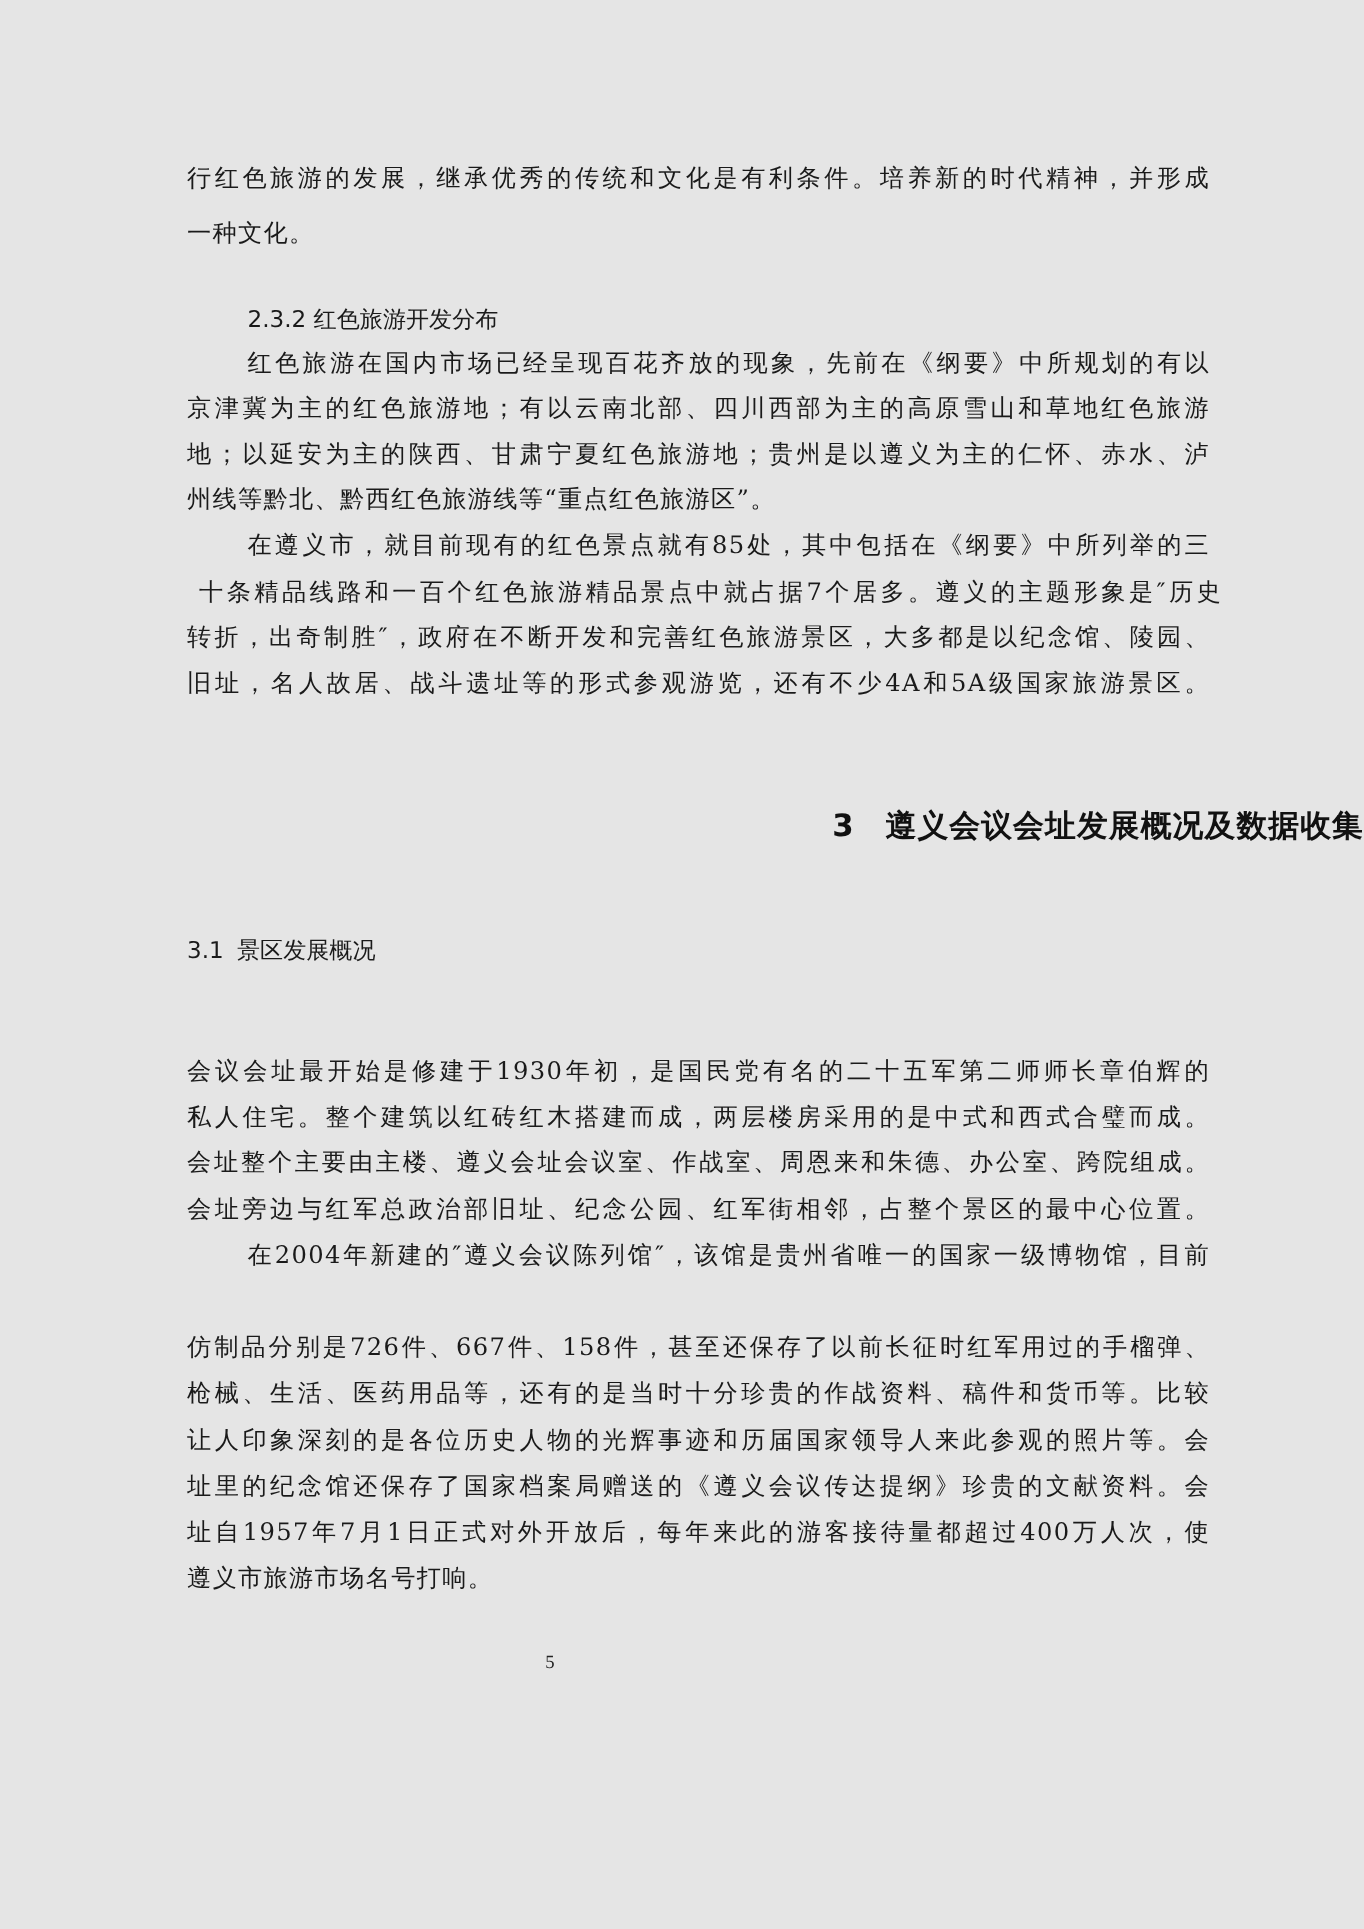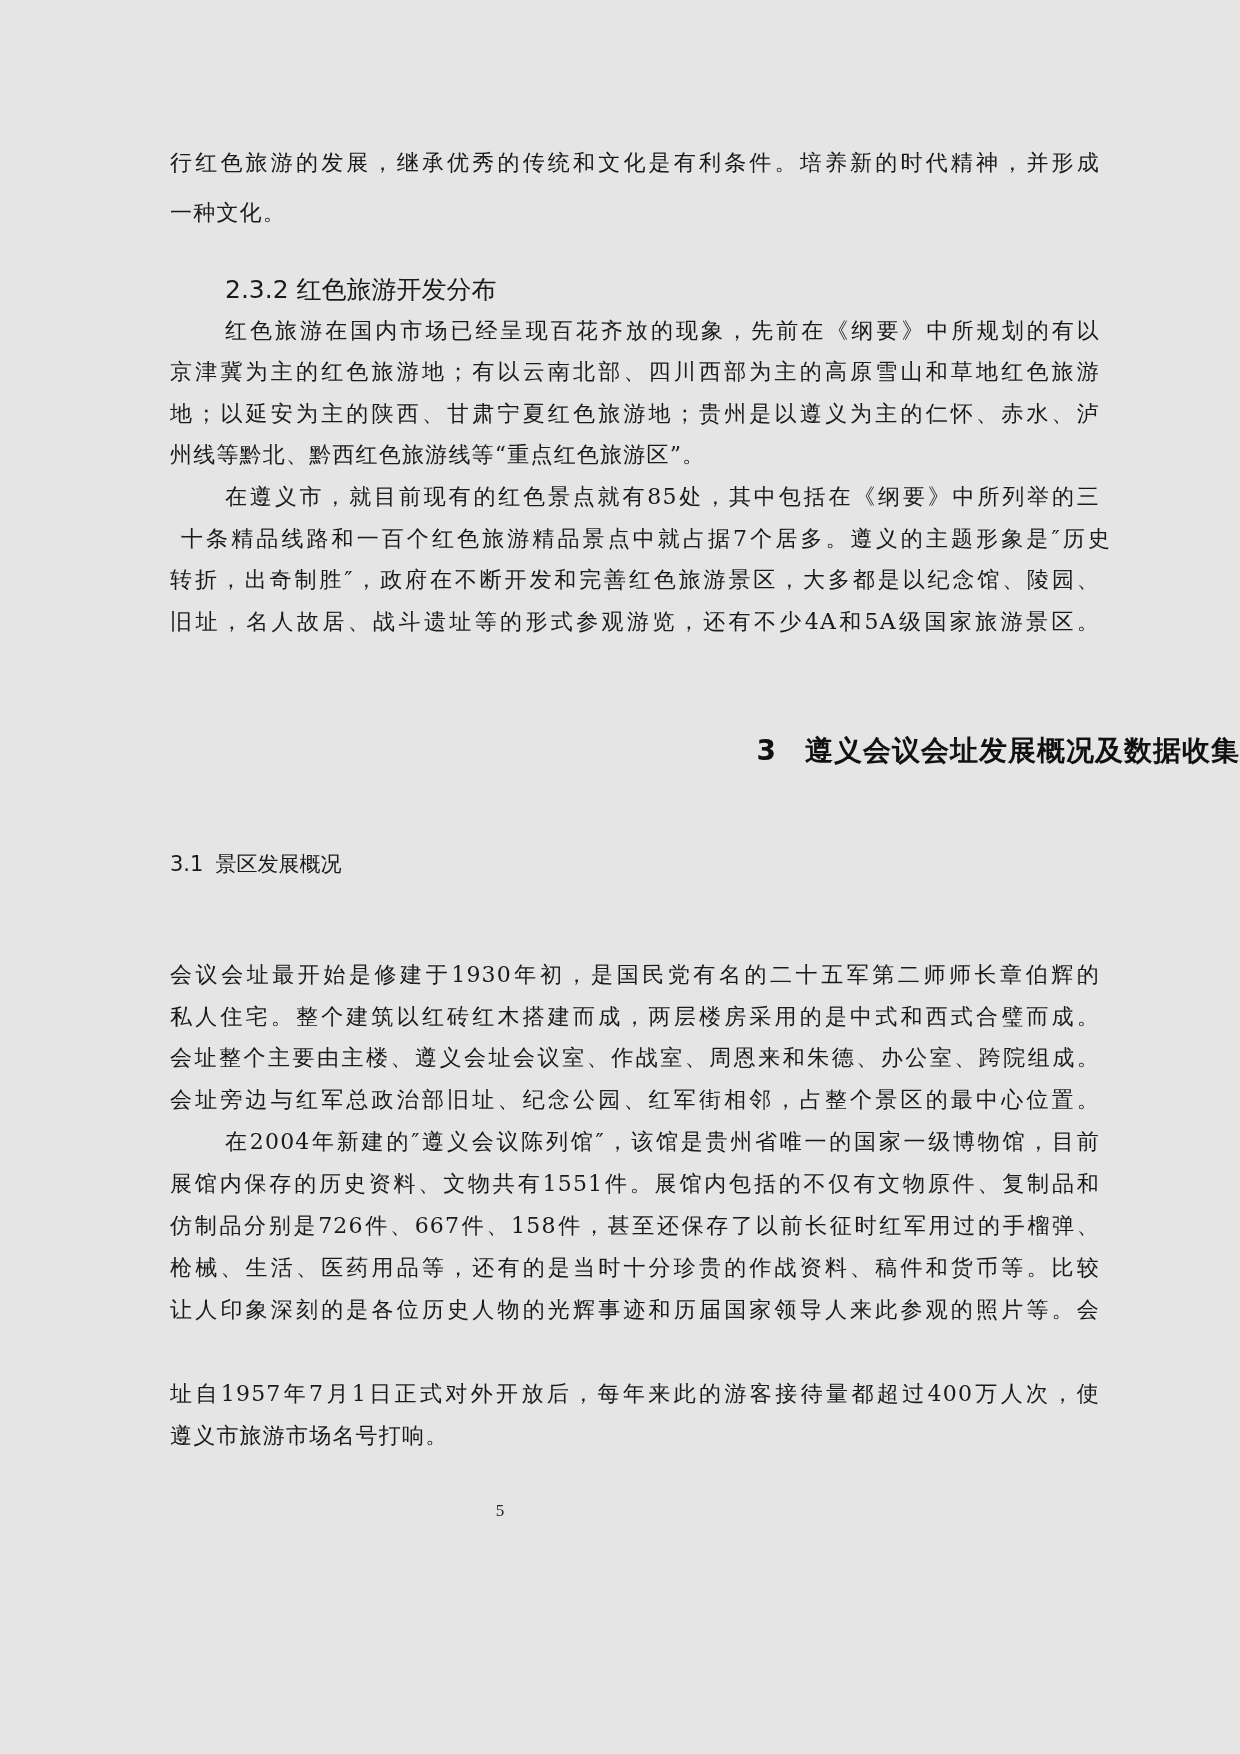--- a/index.html
+++ b/index.html
@@ -9,21 +9,21 @@
     position: absolute; left: 170px; width: 930px;
     font-family: "DejaVu Serif", "Liberation Serif", serif;
     font-size: 22px; line-height: 30px; white-space: nowrap;
     letter-spacing: 1.2px; color: #1a1a1a;
   }
   .ln.indent { left: 225px; width: 875px; }
   .ln.justify { text-align: justify; text-align-last: justify; }
   .h-sub {
     position: absolute; left: 225px;
     font-family: "DejaVu Sans", "Liberation Sans", sans-serif;
-    font-size: 25px; line-height: 30px; color: #1a1a1a; white-space: nowrap;
+    font-size: 21px; line-height: 30px; color: #1a1a1a; white-space: nowrap;
   }
   .h-chapter {
     position: absolute; left: 0; width: 1240px; text-align: right;
     font-family: "DejaVu Sans", "Liberation Sans", sans-serif;
     font-weight: bold; font-size: 28px; line-height: 40px; color: #111111;
     letter-spacing: 1px;
   }
   .h-chapter .num { margin-right: 28px; }
   .h-section {
     position: absolute; left: 170px;
@@ -64,22 +64,22 @@
   <div class="h-section" style="top:847px;">
     <span class="num">3.1</span><span>景区发展概况</span>
   </div>
 
   <div class="ln justify" style="top:960px;">会议会址最开始是修建于1930年初，是国民党有名的二十五军第二师师长章伯辉的</div>
   <div class="ln justify" style="top:1002px;">私人住宅。整个建筑以红砖红木搭建而成，两层楼房采用的是中式和西式合璧而成。</div>
   <div class="ln justify" style="top:1043px;">会址整个主要由主楼、遵义会址会议室、作战室、周恩来和朱德、办公室、跨院组成。</div>
   <div class="ln justify" style="top:1085px;">会址旁边与红军总政治部旧址、纪念公园、红军街相邻，占整个景区的最中心位置。</div>
 
   <div class="ln indent justify" style="top:1127px;">在2004年新建的″遵义会议陈列馆″，该馆是贵州省唯一的国家一级博物馆，目前</div>
-  <div class="ln justify" style="top:1169px;">展馆内保存的历史资料、文物共有1551件。展馆内包括的不仅有文物原件、复制品和</div>
   <div class="ln justify" style="top:1211px;">仿制品分别是726件、667件、158件，甚至还保存了以前长征时红军用过的手榴弹、</div>
   <div class="ln justify" style="top:1253px;">枪械、生活、医药用品等，还有的是当时十分珍贵的作战资料、稿件和货币等。比较</div>
   <div class="ln justify" style="top:1295px;">让人印象深刻的是各位历史人物的光辉事迹和历届国家领导人来此参观的照片等。会</div>
+  <div class="ln justify" style="top:1337px;">址里的纪念馆还保存了国家档案局赠送的《遵义会议传达提纲》珍贵的文献资料。会</div>
   <div class="ln justify" style="top:1379px;">址自1957年7月1日正式对外开放后，每年来此的游客接待量都超过400万人次，使</div>
   <div class="ln" style="top:1421px;">遵义市旅游市场名号打响。</div>
 
   <div class="page-number" style="top:1500px;">5</div>
 
 </div>
 
 </body></html>

